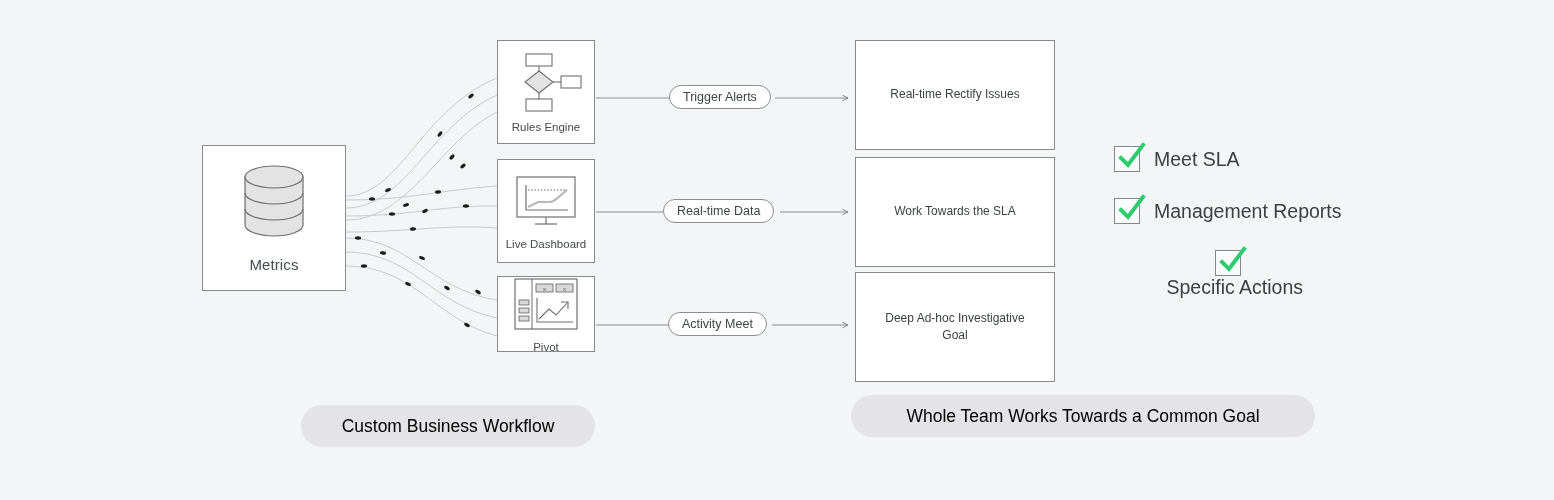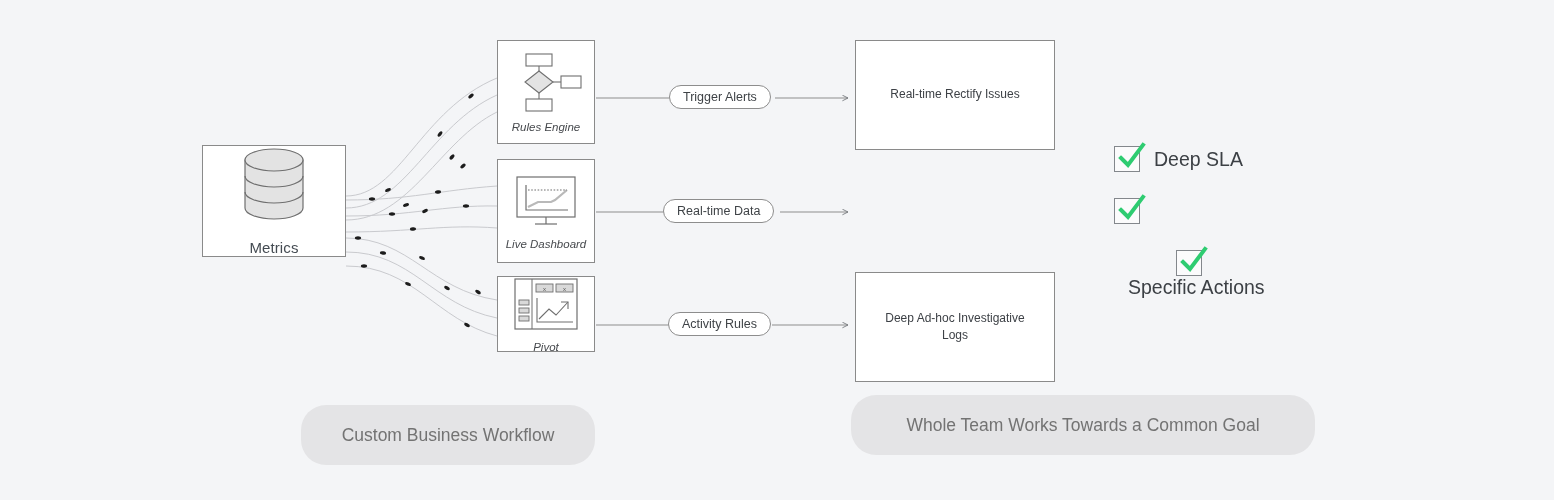--- a/index.html
+++ b/index.html
@@ -21,21 +21,21 @@
     position: absolute;
     left: 0; top: 0;
     width: 1554px; height: 500px;
     pointer-events: none;
   }
 
   
   .source-box {
     position: absolute;
     left: 202px; top: 145px;
-    width: 144px; height: 112px;
+    width: 144px; height: 146px;
     background: #ffffff;
     border: 1px solid #8a8a8a;
     display: flex;
     flex-direction: column;
     align-items: center;
     justify-content: center;
   }
   .source-label {
     font-size: 15px;
     color: #444b52;
@@ -57,21 +57,20 @@
   .stage-box .icon-wrap {
     display: flex;
     align-items: center;
     justify-content: center;
   }
   .stage-label {
     font-size: 11.5px;
     color: #46494d;
     margin-top: 7px;
     white-space: nowrap;
-    font-style: italic;
   }
   #stage-rules     { left: 497px; top: 40px;  height: 104px; }
   #stage-dashboard { left: 497px; top: 159px; height: 104px; }
   #stage-pivot     { left: 497px; top: 276px; height: 76px; }
 
   
   .edge-pill {
     position: absolute;
     height: 24px;
     background: #ffffff;
@@ -136,28 +135,28 @@
   .check-label {
     font-size: 19.5px;
     color: #3c4045;
     margin-left: 14px;
     white-space: nowrap;
   }
 
   
   .caption-pill {
     position: absolute;
-    height: 60px;
+    height: 42px;
     background: #e4e4e6;
     border-radius: 25px;
     display: flex;
     align-items: center;
     justify-content: center;
     font-size: 17.5px;
-    color: #737373;
+    color: #000000;
     white-space: nowrap;
   }
   #caption-left  { left: 301px; top: 405px; width: 294px; }
   #caption-right { left: 851px; top: 395px; width: 464px; }
 </style>
 </head>
 <body>
 
 <div id="canvas">
 
@@ -284,42 +283,44 @@
           <polyline points="28,43 38,33 45,39 57,26"></polyline>
           <polyline points="50,26 57,26 57,33"></polyline>
         </g>
       </svg>
     </span>
     <span class="stage-label">Pivot</span>
   </div>
 
   <div class="edge-pill" id="pill-trigger">Trigger Alerts</div>
   <div class="edge-pill" id="pill-realtime">Real-time Data</div>
-  <div class="edge-pill" id="pill-activity">Activity Rules</div>
+  <div class="edge-pill" id="pill-activity">Activity Meet</div>
 
   <div class="outcome-box" id="outcome-1">Real-time Rectify Issues</div>
-  <div class="outcome-box" id="outcome-3">Deep Ad-hoc Investigative Logs</div>
+  <div class="outcome-box" id="outcome-2">Work Towards the SLA</div>
+  <div class="outcome-box" id="outcome-3">Deep Ad-hoc Investigative Goal</div>
 
   <div class="checklist">
 
     <div class="check-item">
       <span class="check-box">
         <svg viewBox="0 0 28 28" xmlns="http://www.w3.org/2000/svg">
           <polyline points="4,15 11,22 26,2" fill="none" stroke="#2ecc71" stroke-width="4" stroke-linecap="square" stroke-linejoin="miter"></polyline>
         </svg>
       </span>
-      <span class="check-label">Deep SLA</span>
+      <span class="check-label">Meet SLA</span>
     </div>
 
     <div class="check-item">
       <span class="check-box">
         <svg viewBox="0 0 28 28" xmlns="http://www.w3.org/2000/svg">
           <polyline points="4,15 11,22 26,2" fill="none" stroke="#2ecc71" stroke-width="4" stroke-linecap="square" stroke-linejoin="miter"></polyline>
         </svg>
       </span>
+      <span class="check-label">Management Reports</span>
     </div>
 
     <div class="check-item">
       <span class="check-box">
         <svg viewBox="0 0 28 28" xmlns="http://www.w3.org/2000/svg">
           <polyline points="4,15 11,22 26,2" fill="none" stroke="#2ecc71" stroke-width="4" stroke-linecap="square" stroke-linejoin="miter"></polyline>
         </svg>
       </span>
       <span class="check-label">Specific Actions</span>
     </div>

